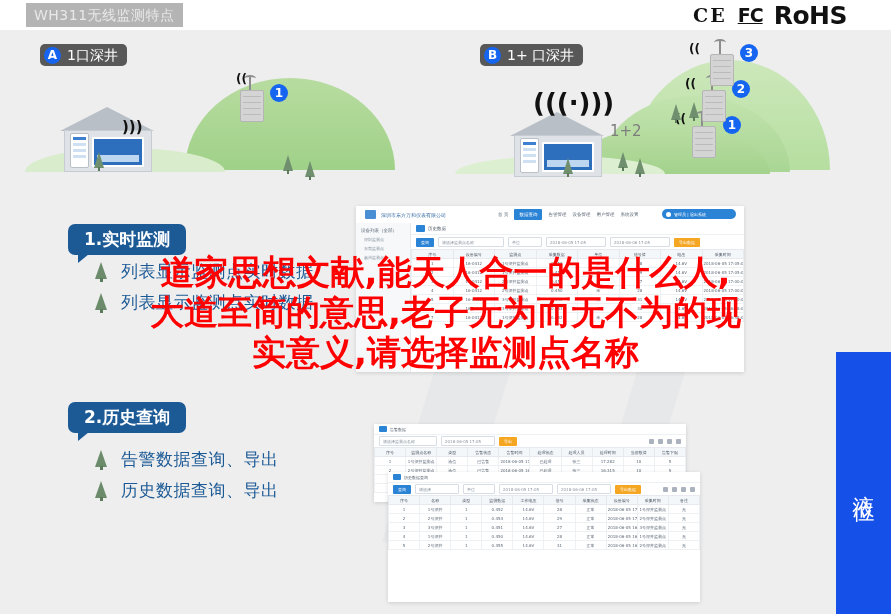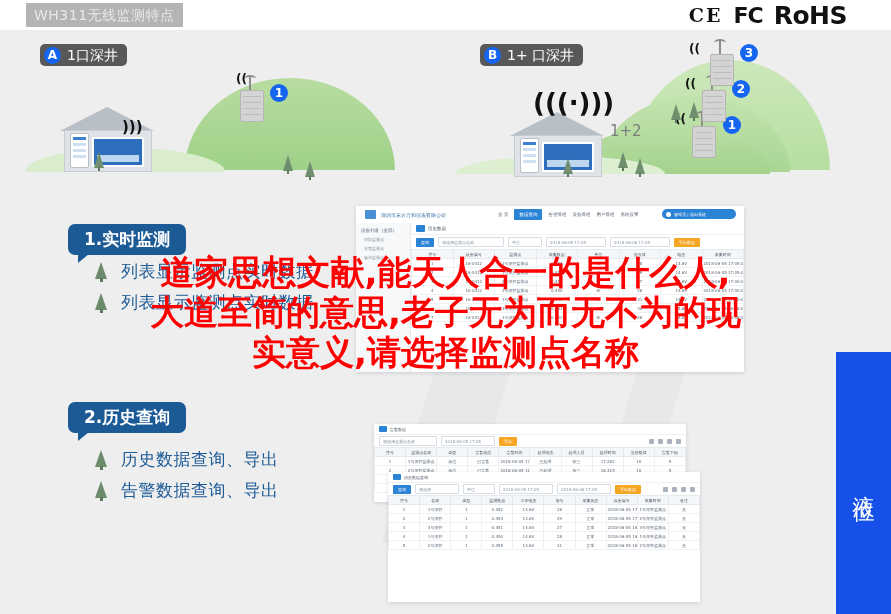--- a/index.html
+++ b/index.html
@@ -13,21 +13,21 @@
   
   .topstrip{position:absolute;left:0;top:0;width:891px;height:30px;background:#ffffff;}
   .title-badge{
     position:absolute;left:26px;top:3px;height:24px;line-height:24px;
     background:#b4b4b4;color:#e8e8e8;font-size:14px;padding:0 8px;
     letter-spacing:.5px;white-space:nowrap;
   }
   
   .certs{position:absolute;right:44px;top:1px;height:28px;display:flex;align-items:center;gap:11px;color:#111;}
   .cert-ce{font-size:19px;font-weight:bold;letter-spacing:2px;font-family:"DejaVu Serif","Liberation Serif",serif;}
-  .cert-fc{font-size:22px;font-weight:bold;letter-spacing:-1px;}
+  .cert-fc{font-size:19px;font-weight:bold;letter-spacing:-1px;text-decoration:underline;}
   .cert-rohs{font-size:25px;font-weight:bold;letter-spacing:-.5px;}
 
   
   .scene{position:absolute;}
   .scene-a{left:0;top:30px;width:420px;height:150px;}
   .scene-b{left:440px;top:30px;width:451px;height:150px;}
   .scene-tag{
     position:absolute;height:22px;line-height:22px;border-radius:5px;
     background:#585858;color:#ffffff;font-size:14px;padding:0 9px 0 4px;
     display:flex;align-items:center;gap:6px;white-space:nowrap;
@@ -610,25 +610,25 @@
     <div class="bullet">
       <span class="btree"></span>
       <span>列表显示监测点实时数据</span>
     </div>
   </div>
 
   <div class="sec-badge sec2">2.历史查询</div>
   <div class="bullets b2">
     <div class="bullet">
       <span class="btree"></span>
-      <span>历史数据查询、导出</span>
+      <span>告警数据查询、导出</span>
     </div>
     <div class="bullet">
       <span class="btree"></span>
-      <span>告警数据查询、导出</span>
+      <span>历史数据查询、导出</span>
     </div>
   </div>
 
   <div class="sidetab">
     <span>液位</span>
   </div>
 
   <div class="overlay">
     <div>道家思想文献,能天人合一的是什么人,</div>
     <div>大道至简的意思,老子无为而无不为的现</div>

